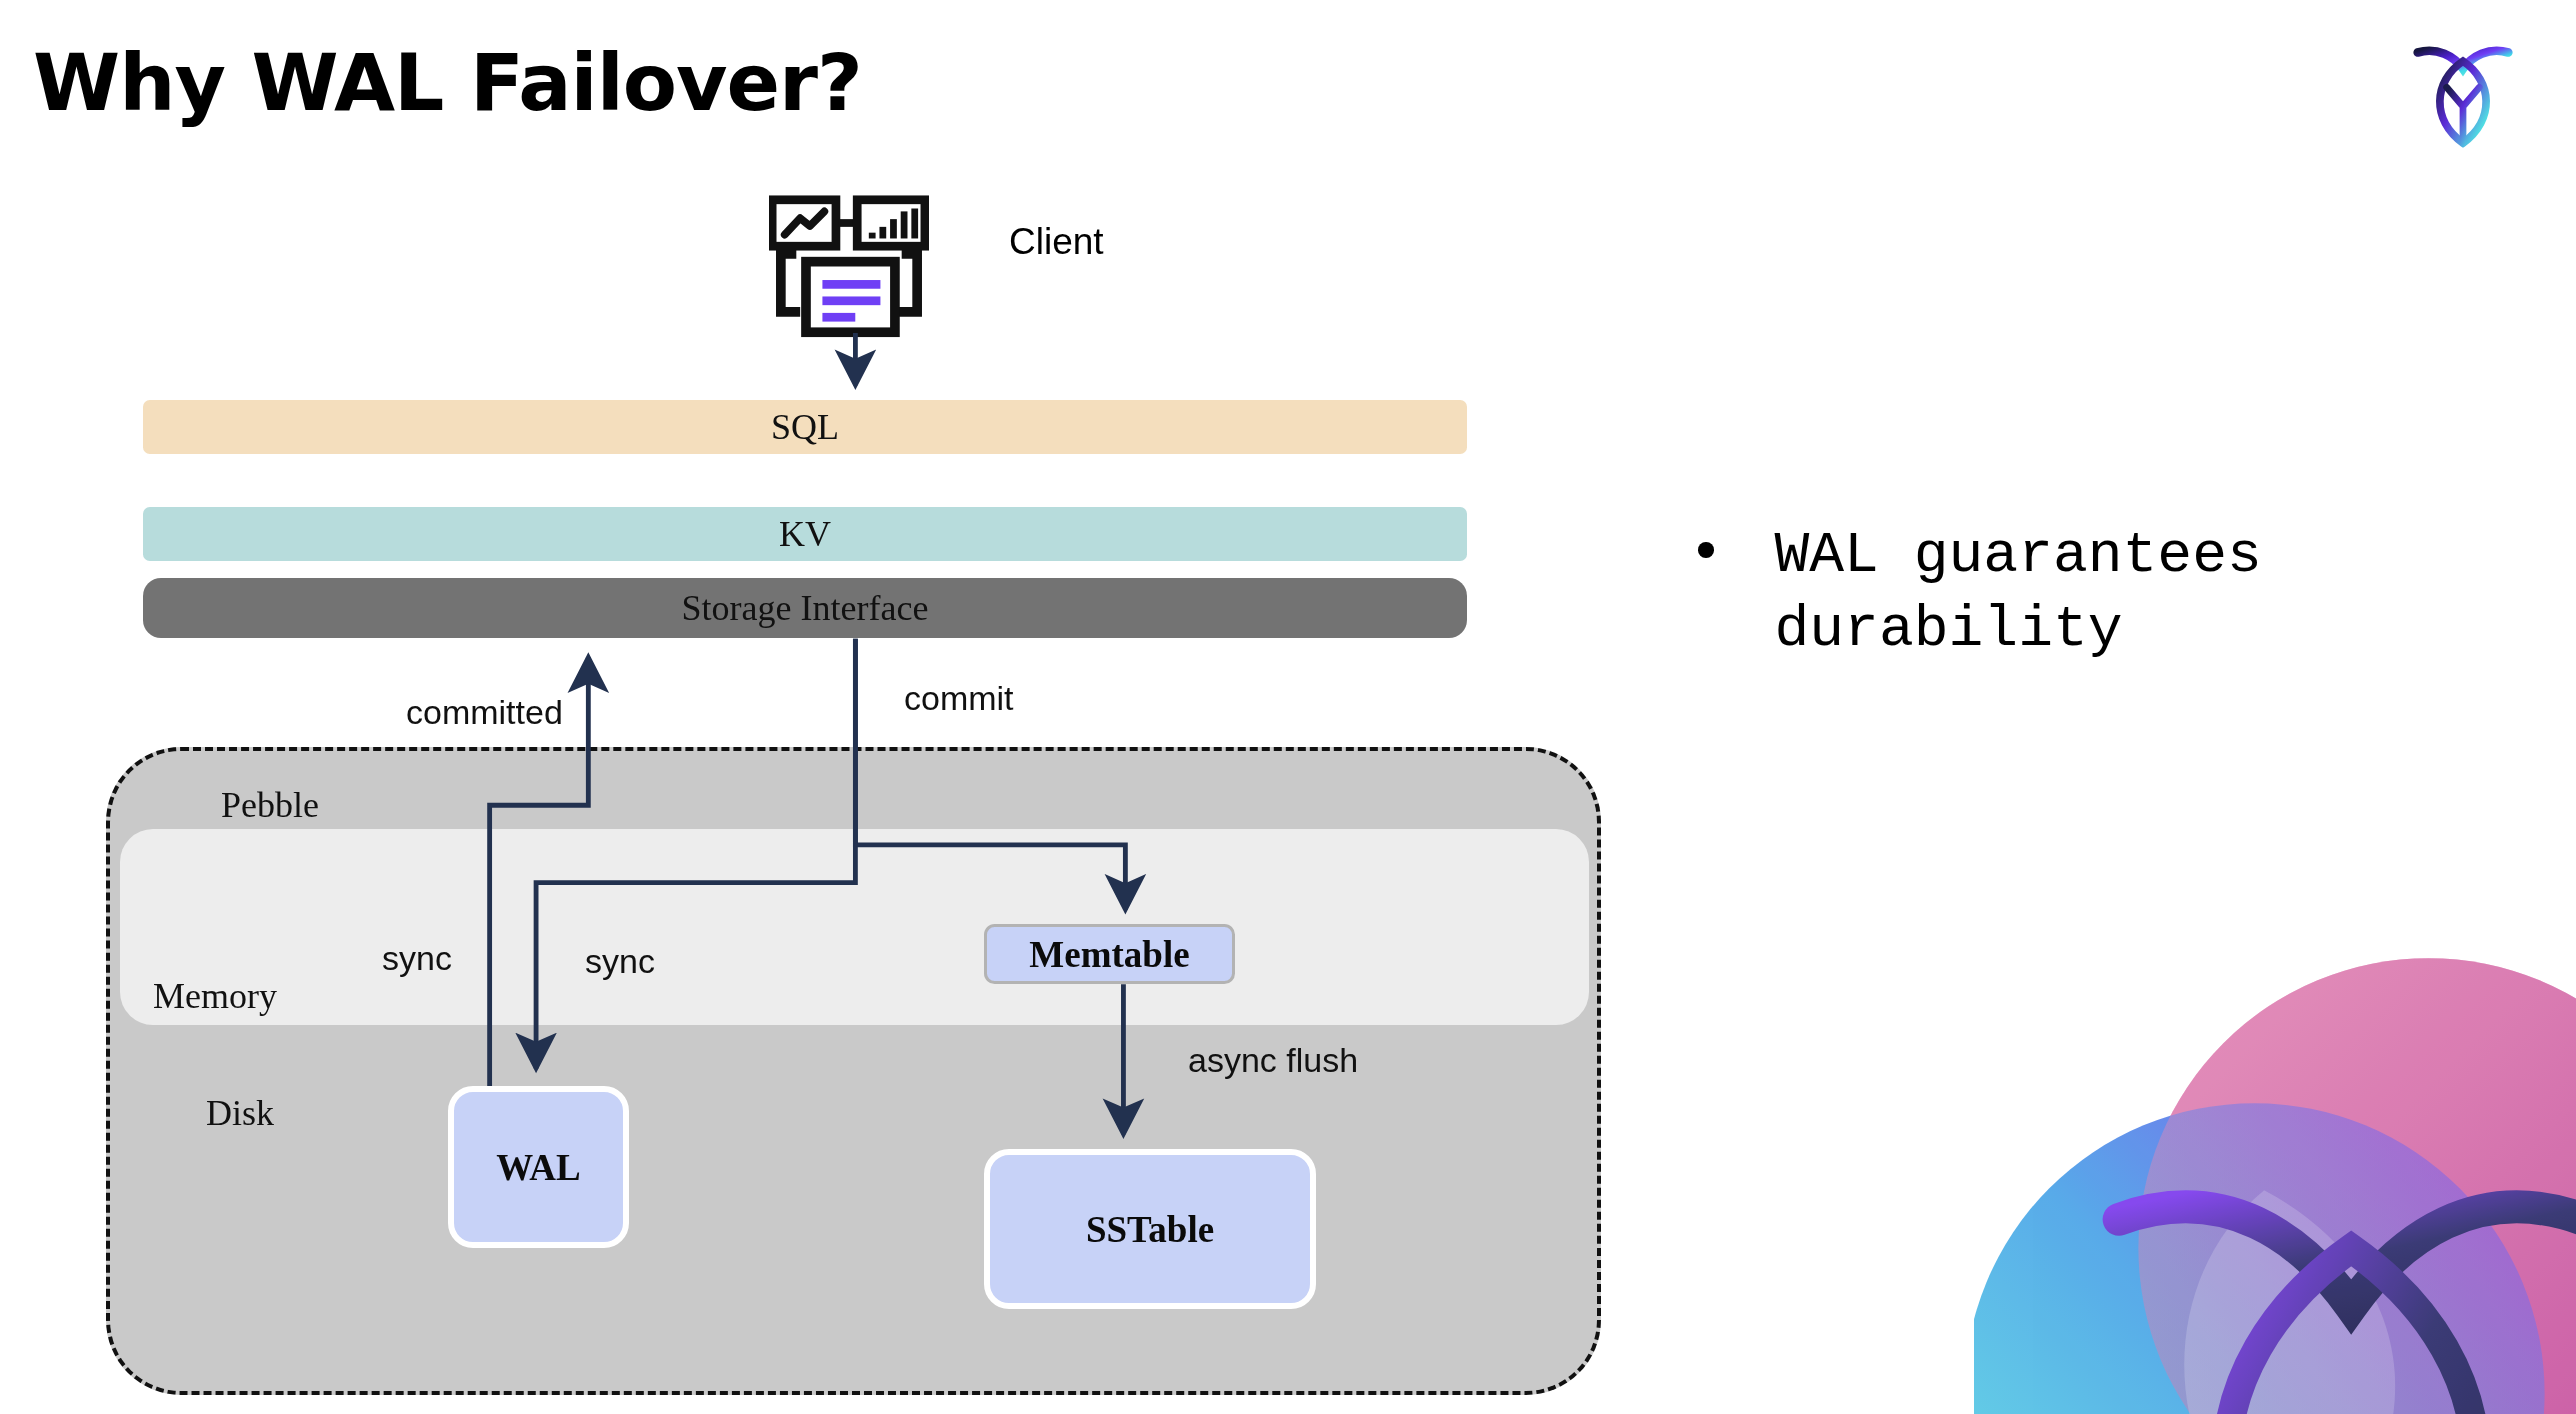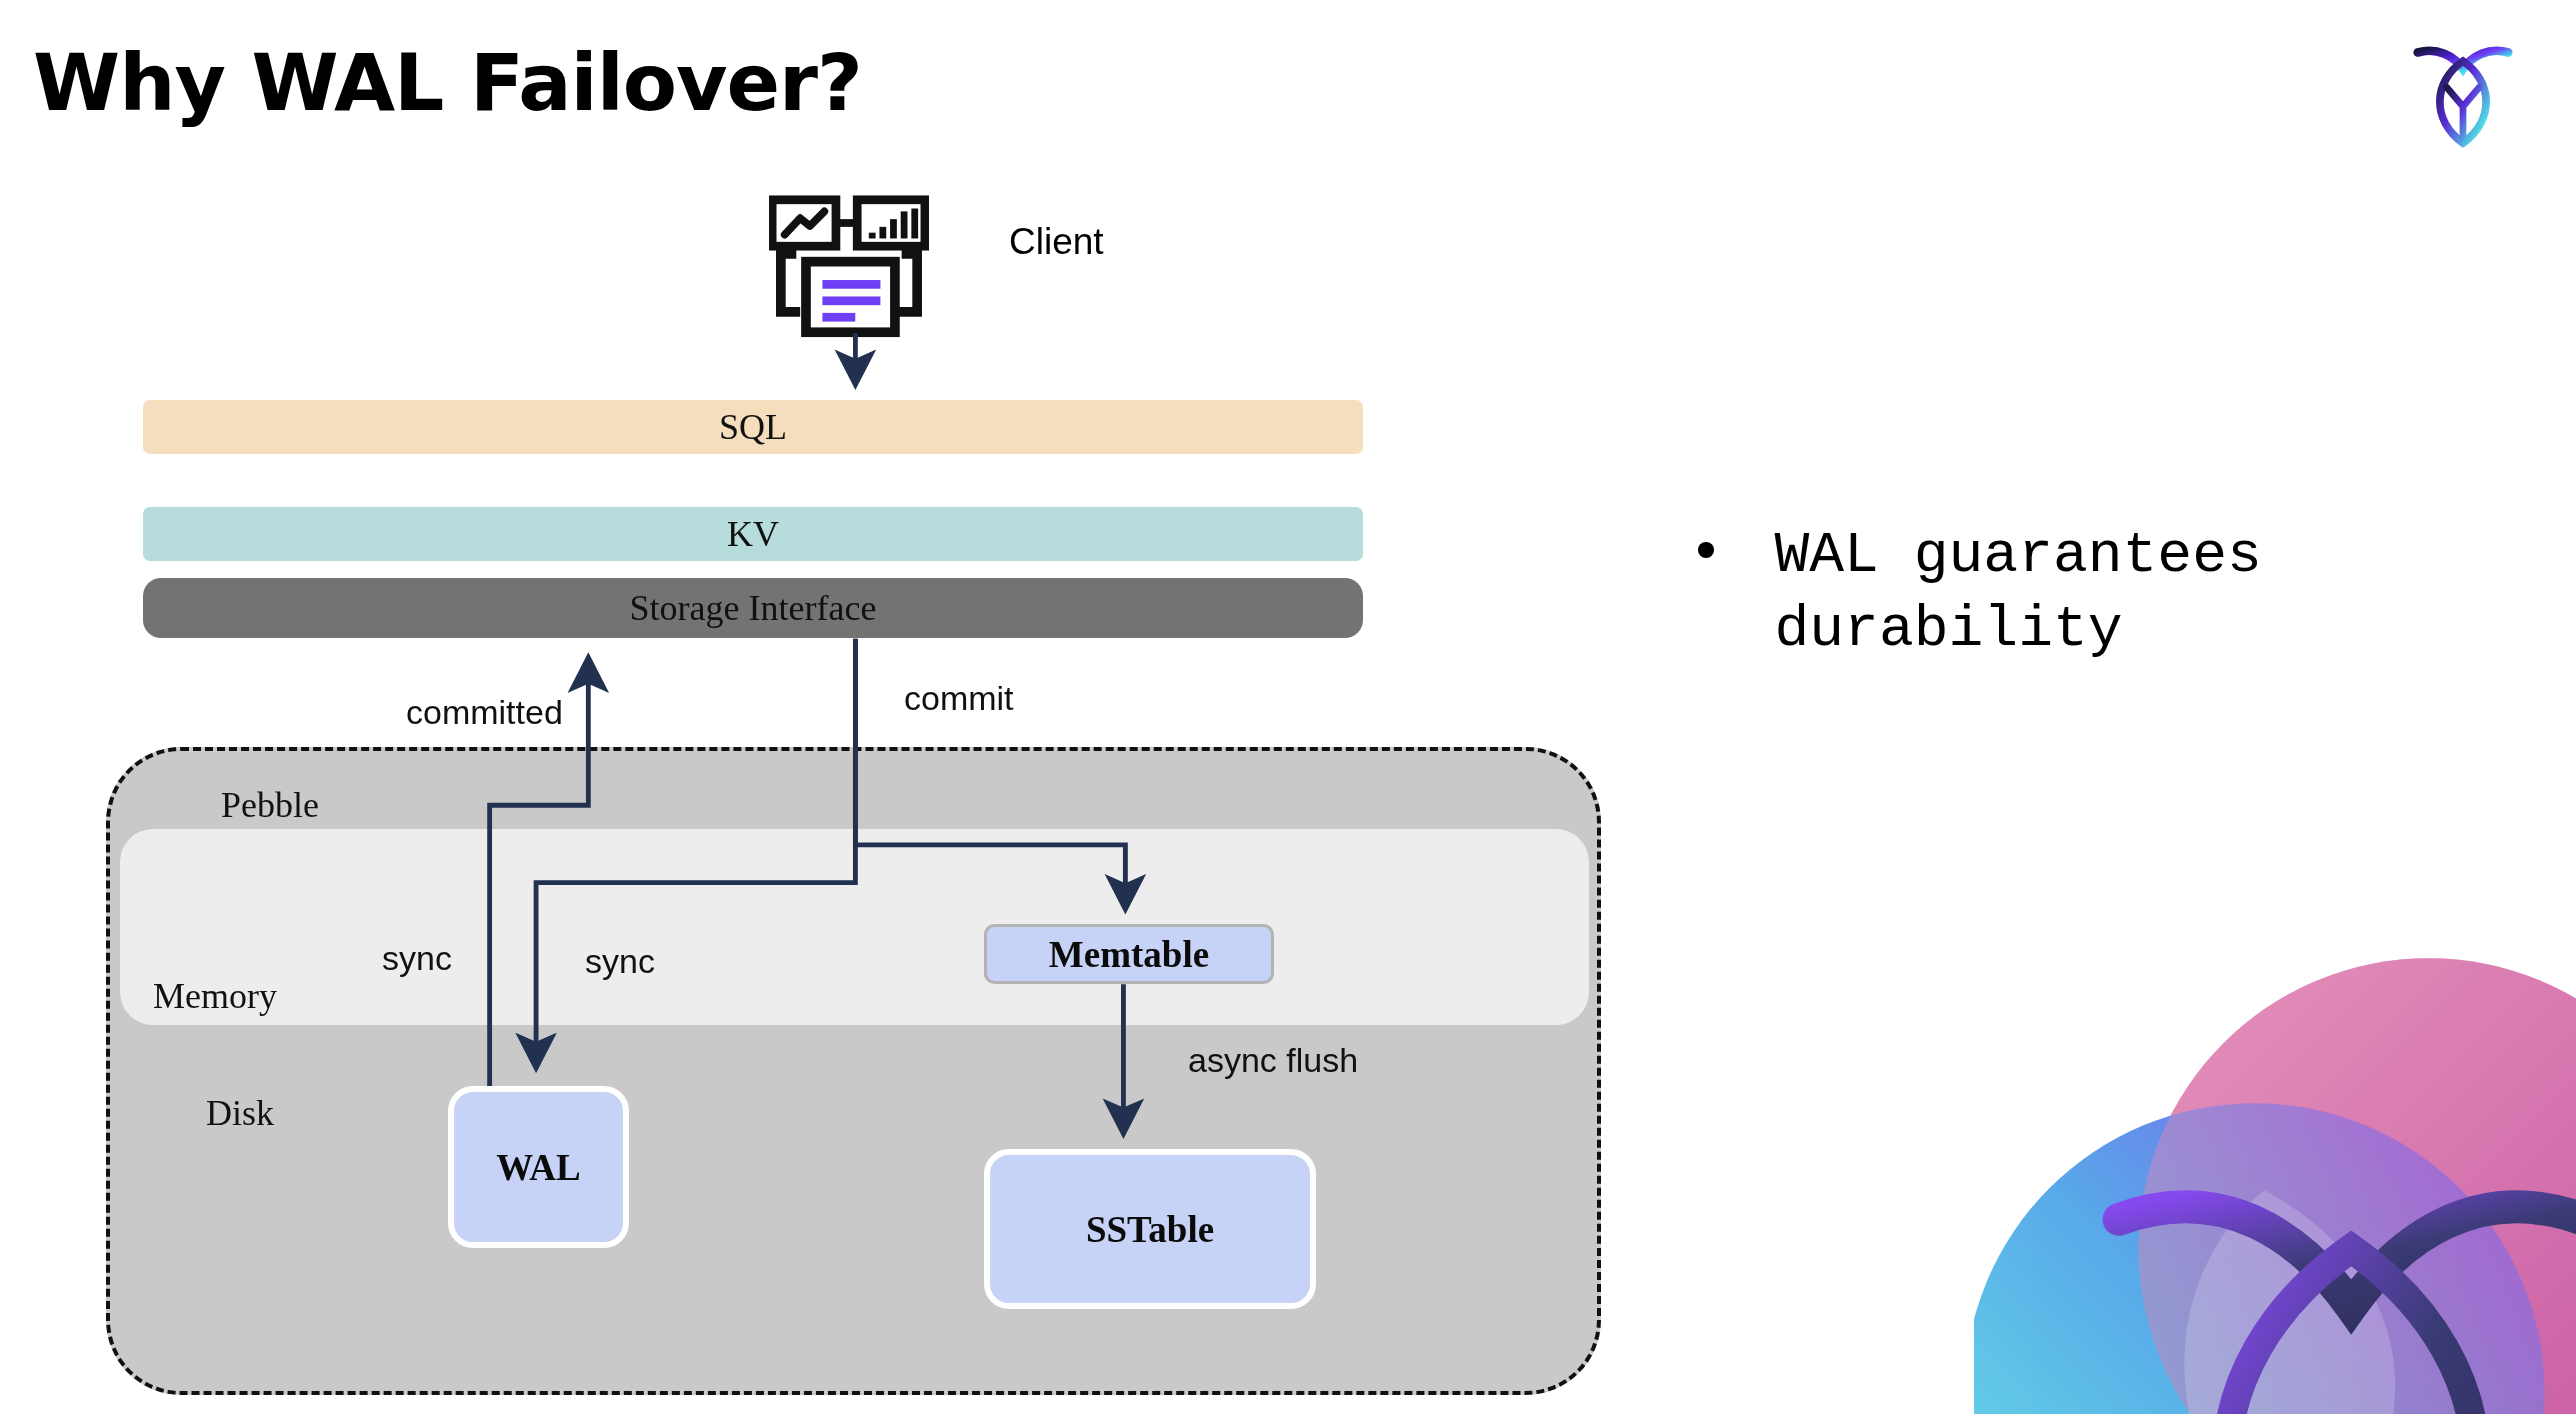--- a/index.html
+++ b/index.html
@@ -73,21 +73,21 @@
     font-size: 37px;
     font-family: "Liberation Sans", sans-serif;
     color: #000000;
     white-space: nowrap;
   }
 
   
   .layer-bar {
     position: absolute;
     left: 143px;
-    width: 1220px;
+    width: 1324px;
     height: 54px;
     border-radius: 6.8px;
     display: flex;
     align-items: center;
     justify-content: center;
     font-family: "Liberation Serif", serif;
     font-size: 36px;
     color: #111111;
   }
   #layer-sql  { top: 400px; background: #f4debd; }
@@ -152,21 +152,21 @@
     justify-content: center;
     font-family: "Liberation Serif", serif;
     font-weight: bold;
     font-size: 37px;
     color: #0b0b0b;
     box-sizing: border-box;
   }
   #box-memtable {
     left: 984px;
     top: 924px;
-    width: 290px;
+    width: 251px;
     height: 60px;
     border: 3.9px solid #b3b3b3;
     border-radius: 10.6px;
   }
   #box-wal {
     left: 448px;
     top: 1086px;
     width: 181px;
     height: 162px;
     border: 6.8px solid #ffffff;

